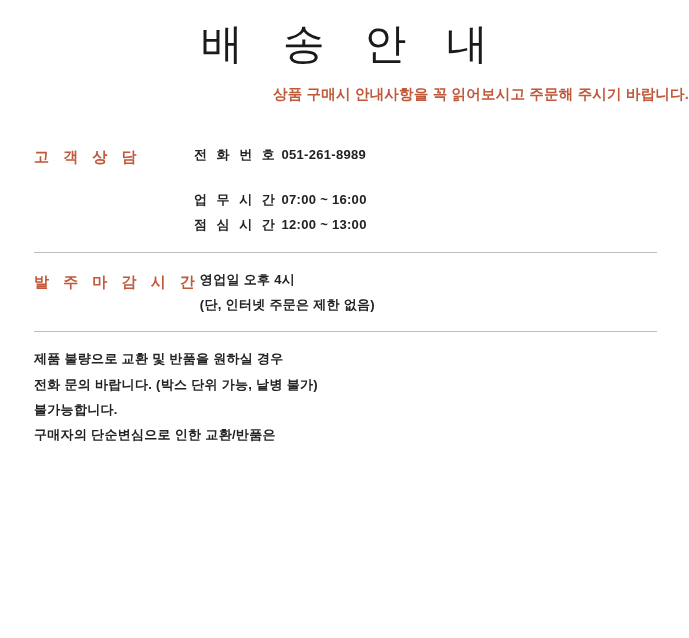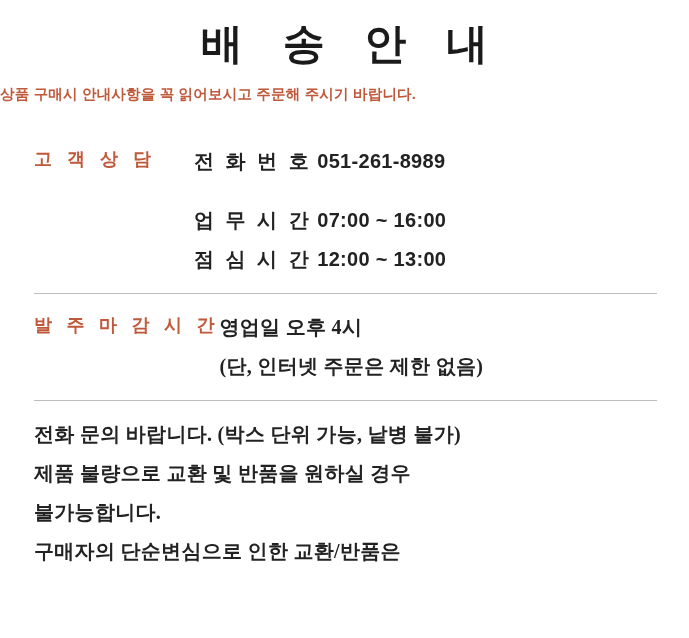--- a/index.html
+++ b/index.html
@@ -16,63 +16,62 @@
   }
   .page {
     position: relative;
     width: 689px;
     height: 638px;
     box-sizing: border-box;
   }
   .title {
     text-align: center;
     font-size: 42px;
-    font-weight: bold;
+    font-weight: normal;
     color: #1a1a1a;
     letter-spacing: 14px;
     padding-top: 18px;
     padding-left: 14px;
     line-height: 1.25;
   }
   .subtitle {
-    text-align: left;
+    text-align: right;
     font-size: 14.5px;
     font-weight: bold;
     color: #c0583a;
     margin-top: 14px;
     letter-spacing: 0.2px;
   }
   .sections {
     margin-top: 38px;
     padding: 0 32px 0 34px;
   }
   .section {
     display: flex;
     align-items: flex-start;
     padding-bottom: 14px;
   }
   .section.divided {
     border-bottom: 1px solid #bdbdbd;
   }
   .section + .section {
     padding-top: 14px;
-    font-family: Liberation Serif, serif;
   }
   .sec-label {
     flex: 0 0 160px;
-    font-size: 18px;
+    font-size: 15px;
     font-weight: bold;
     color: #c0583a;
     letter-spacing: 5px;
     line-height: 1.95;
     white-space: nowrap;
   }
   .sec-body {
     flex: 1 1 auto;
-    font-size: 20px;
+    font-size: 13px;
     font-weight: bold;
     color: #222222;
     line-height: 1.95;
   }
   .row {
     white-space: nowrap;
   }
   .row .lab {
     letter-spacing: 3px;
   }
@@ -119,21 +118,21 @@
     <div class="section divided">
       <div class="sec-label">발 주 마 감 시 간</div>
       <div class="sec-body">
         <div class="plain">영업일 오후 4시</div>
         <div class="plain">(단, 인터넷 주문은 제한 없음)</div>
       </div>
     </div>
 
     <div class="section">
       <div class="sec-body">
+        <div class="plain">제품 불량으로 교환 및 반품을 원하실 경우</div>
         <div class="plain">전화 문의 바랍니다. (박스 단위 가능, 낱병 불가)</div>
-        <div class="plain">제품 불량으로 교환 및 반품을 원하실 경우</div>
         <div class="plain">불가능합니다.</div>
         <div class="plain">구매자의 단순변심으로 인한 교환/반품은</div>
       </div>
     </div>
 
   </div>
 </div>
 
 </body></html>

